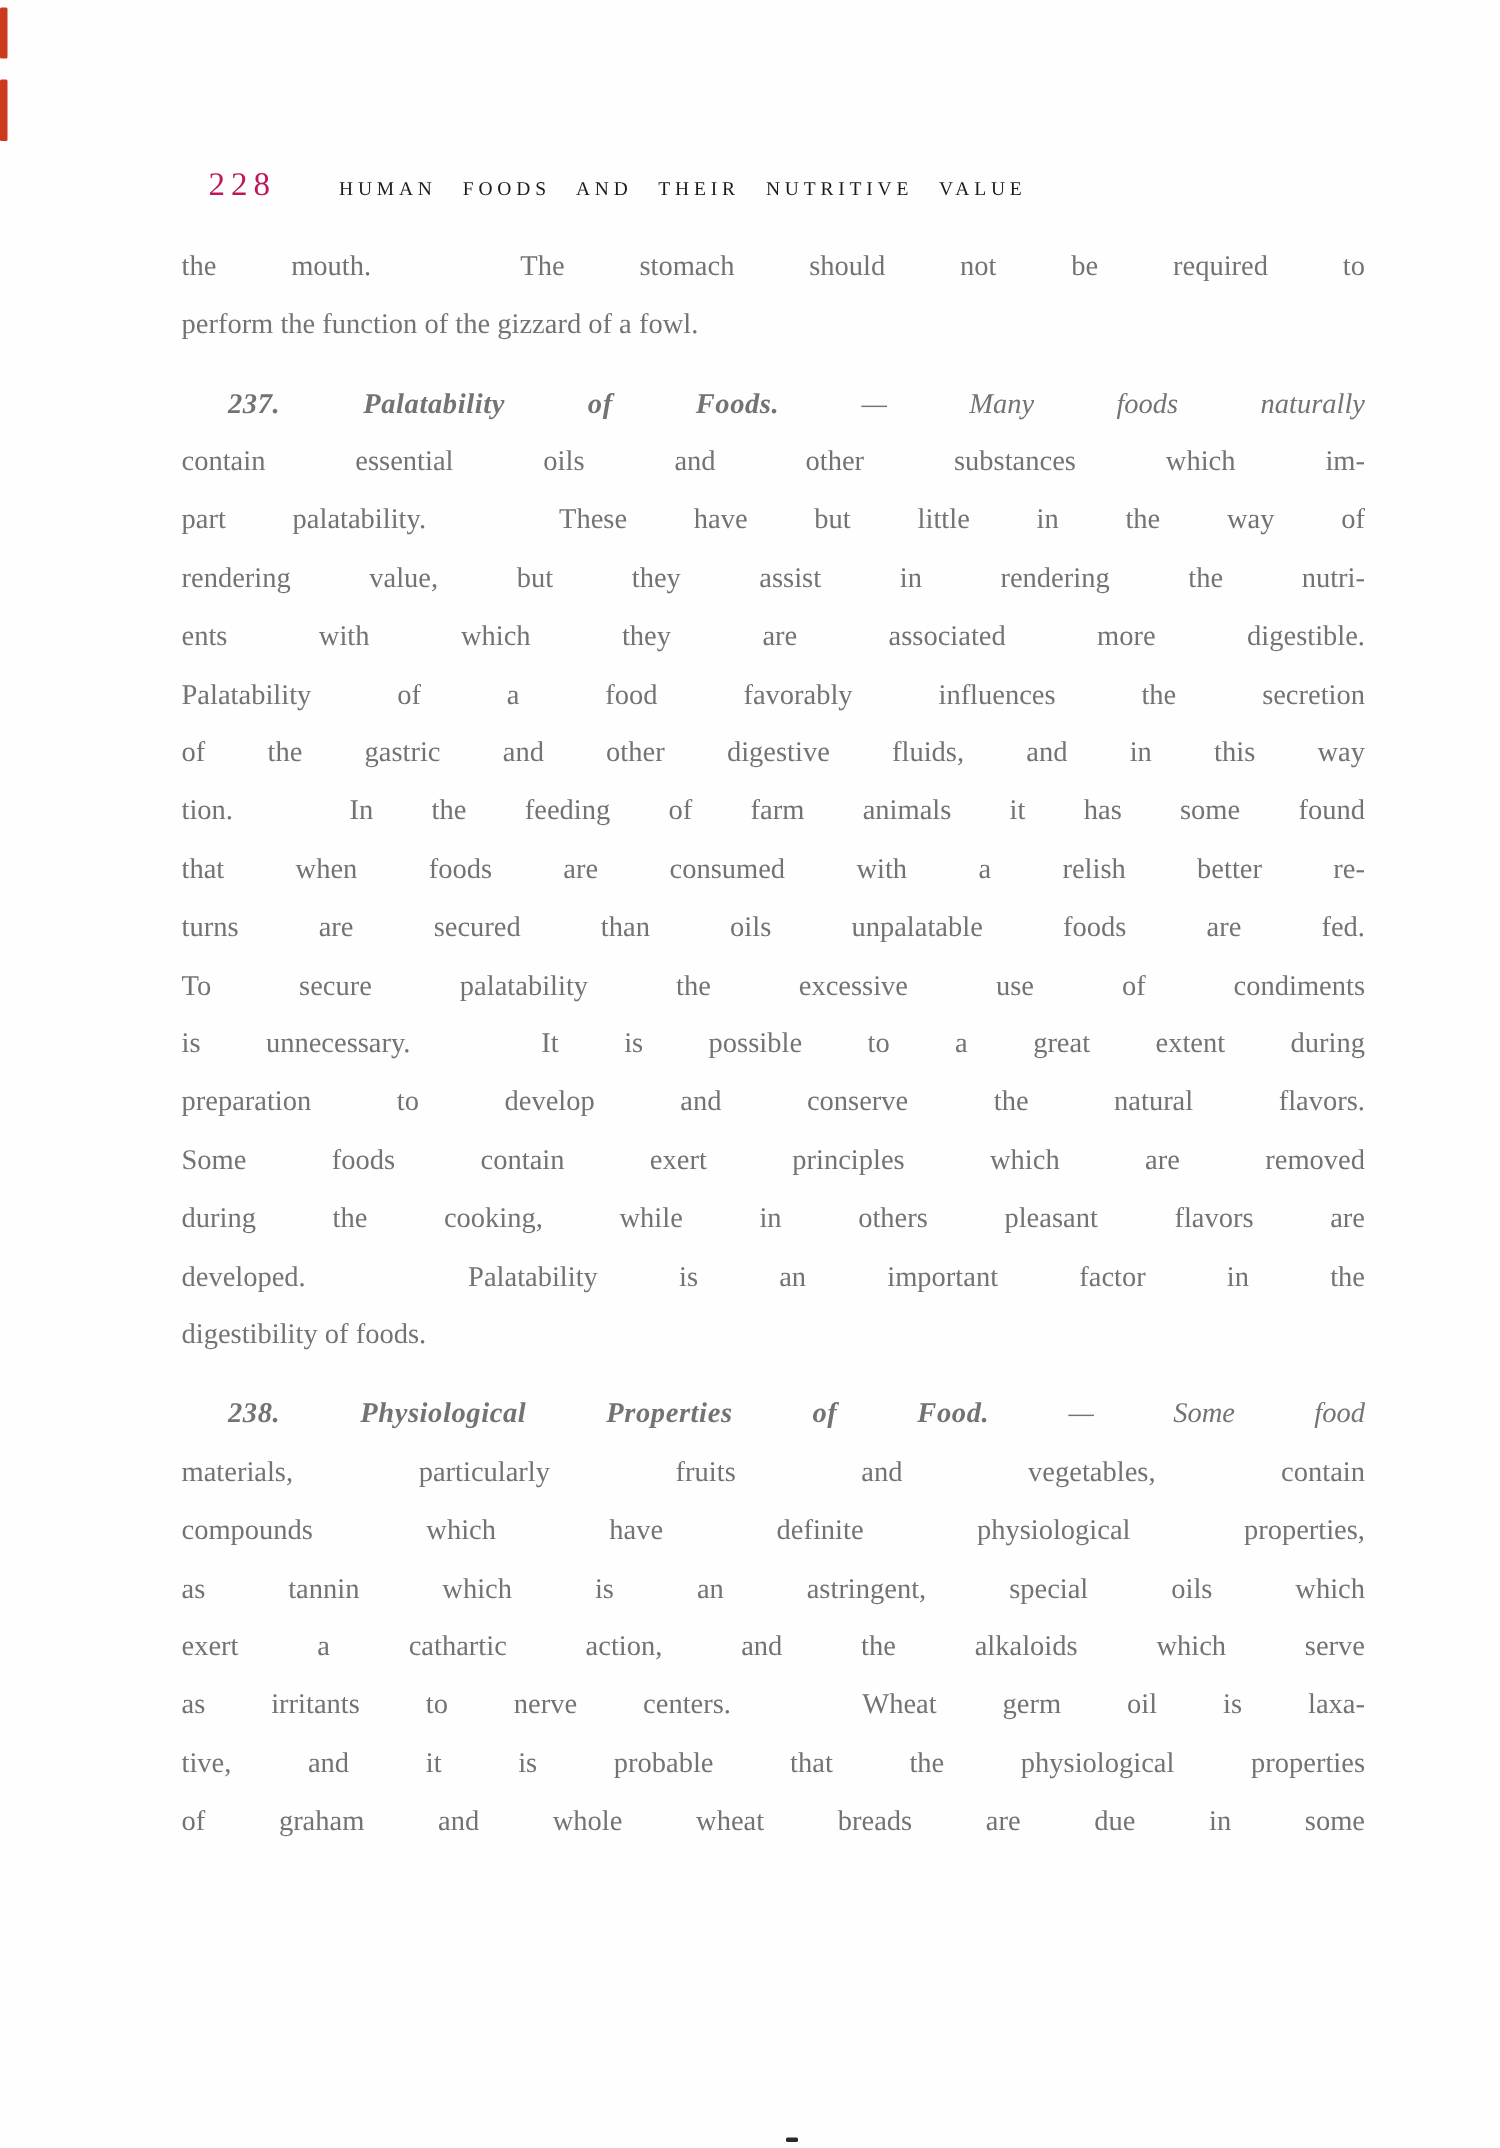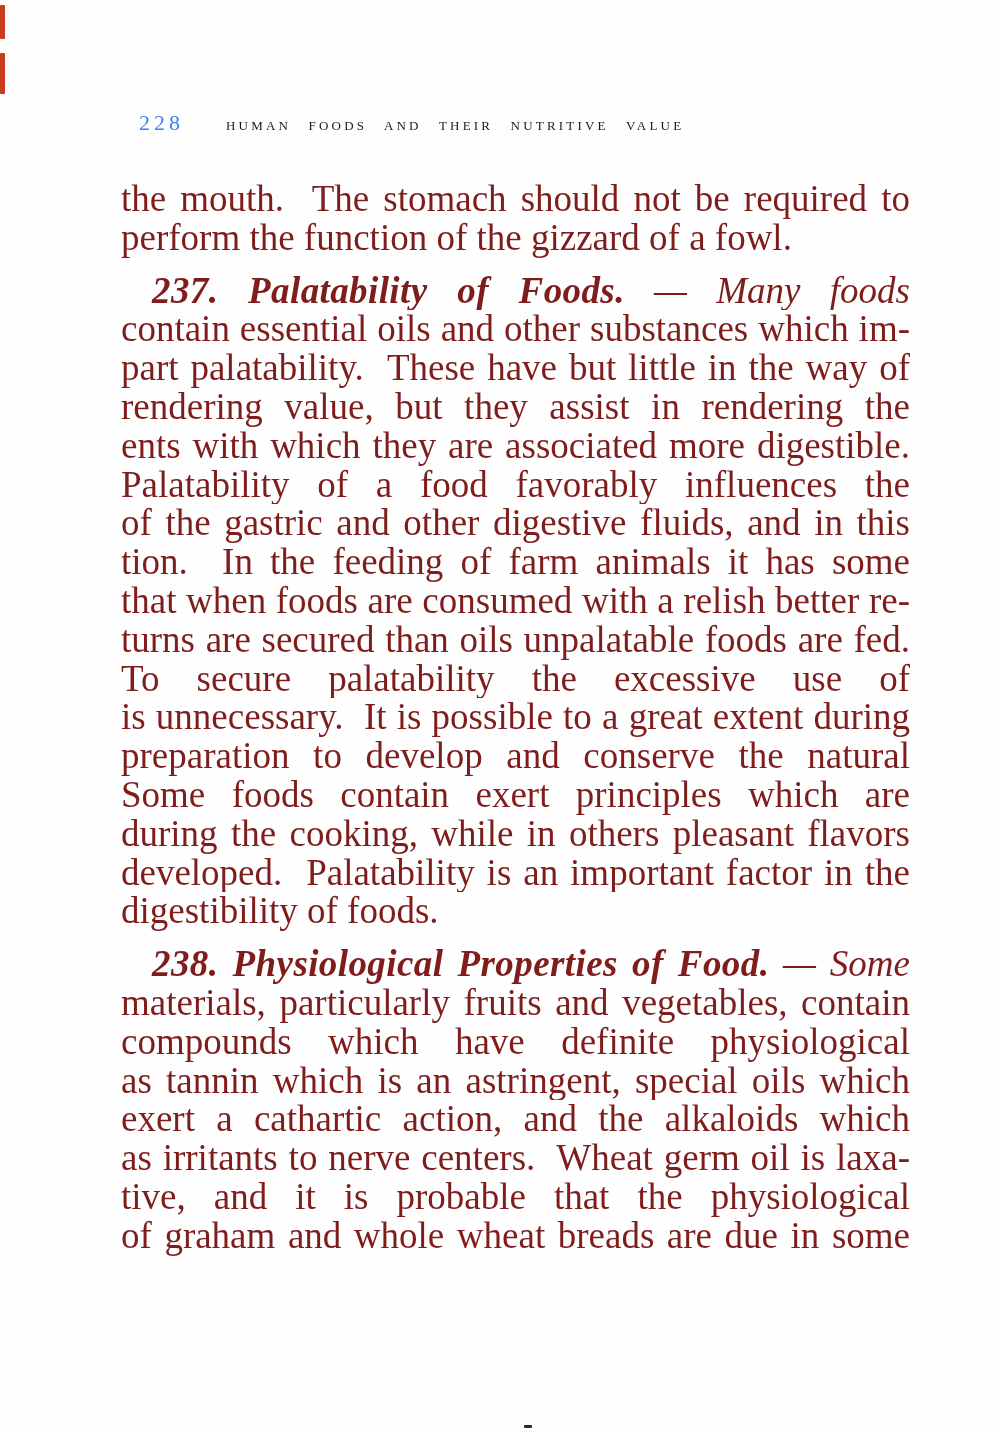--- a/index.html
+++ b/index.html
@@ -17,34 +17,34 @@
   }
   .running-header {
     position: absolute;
     top: 110px; left: 139px; width: 760px;
     display: flex; align-items: baseline; gap: 42px;
     white-space: nowrap;
   }
   .page-number {
     font-size: 22px;
     letter-spacing: 4px;
-    color: #3b82f6;
+    color: #be185d;
   }
   .running-title {
     font-size: 13px;
     letter-spacing: 3.2px;
     word-spacing: 11px;
     color: #1a1a1a;
   }
   .page-text {
     position: absolute;
-    top: 180px; left: 121px; width: 789px;
-    font-size: 37px;
+    top: 159px; left: 121px; width: 789px;
+    font-size: 19px;
     line-height: 38.8px;
-    color: #7f1d1d;
+    color: #737373;
   }
   .paragraph { margin: 0; }
   .paragraph + .paragraph { margin-top: 14px; }
   .text-line {
     text-align: justify;
     text-align-last: justify;
     white-space: pre-wrap;
     height: 38.8px;
     overflow: hidden;
   }

